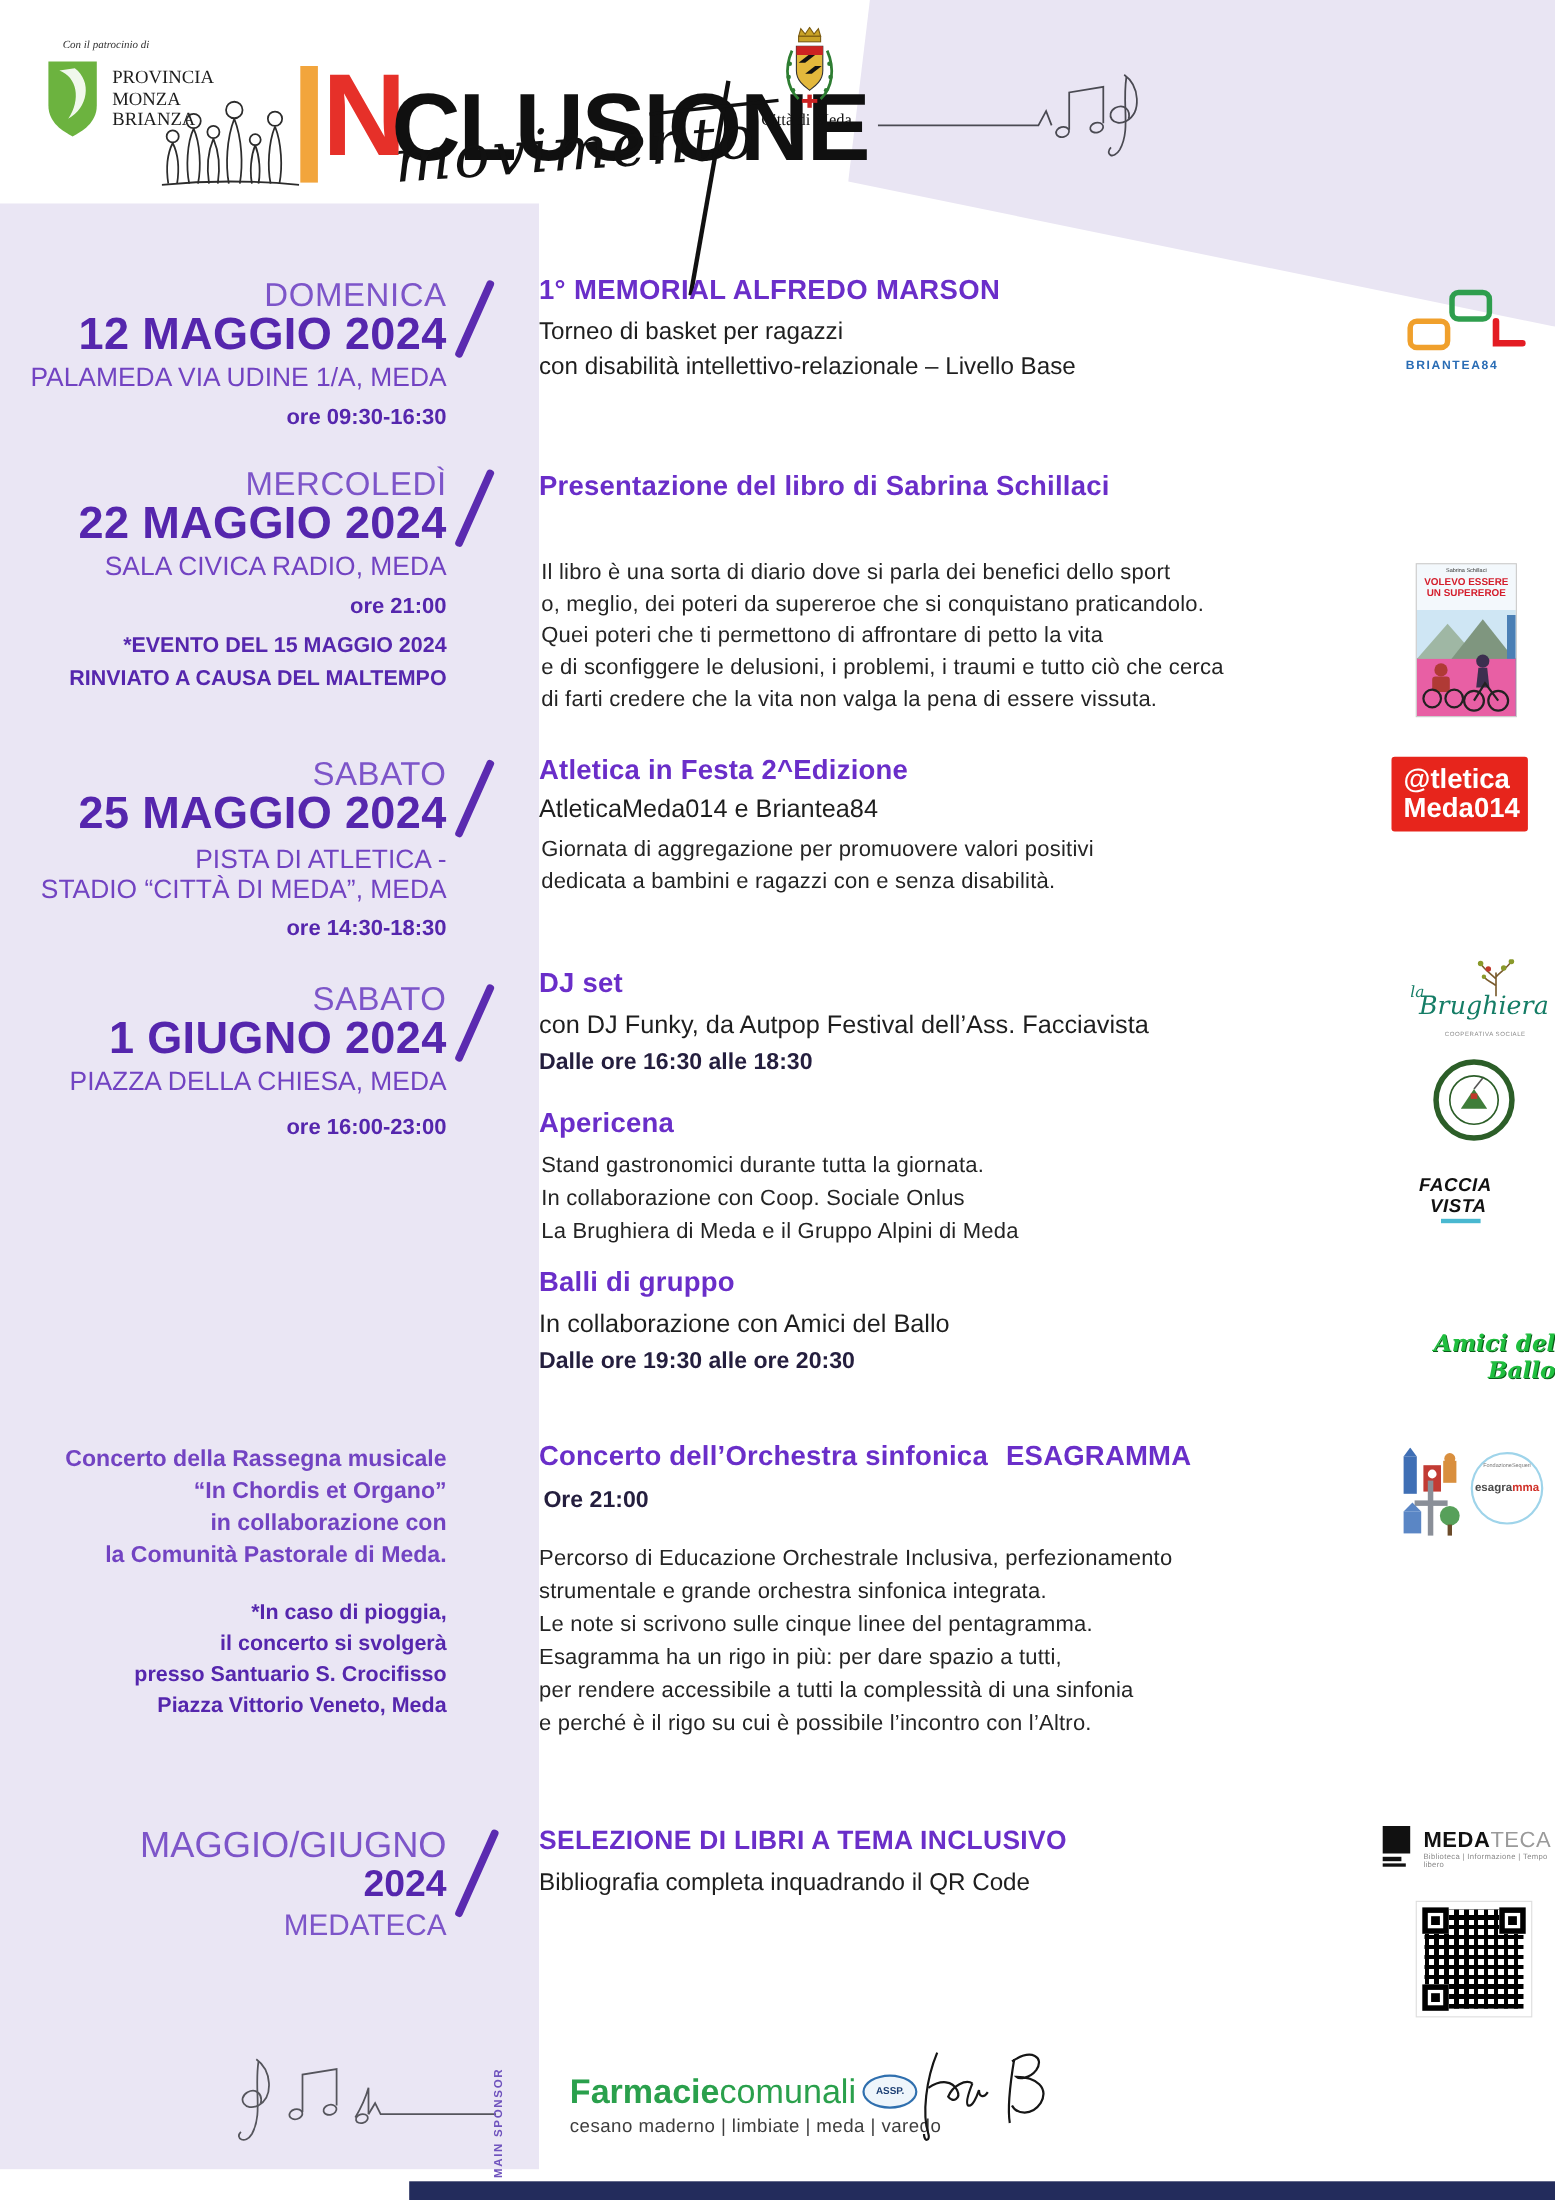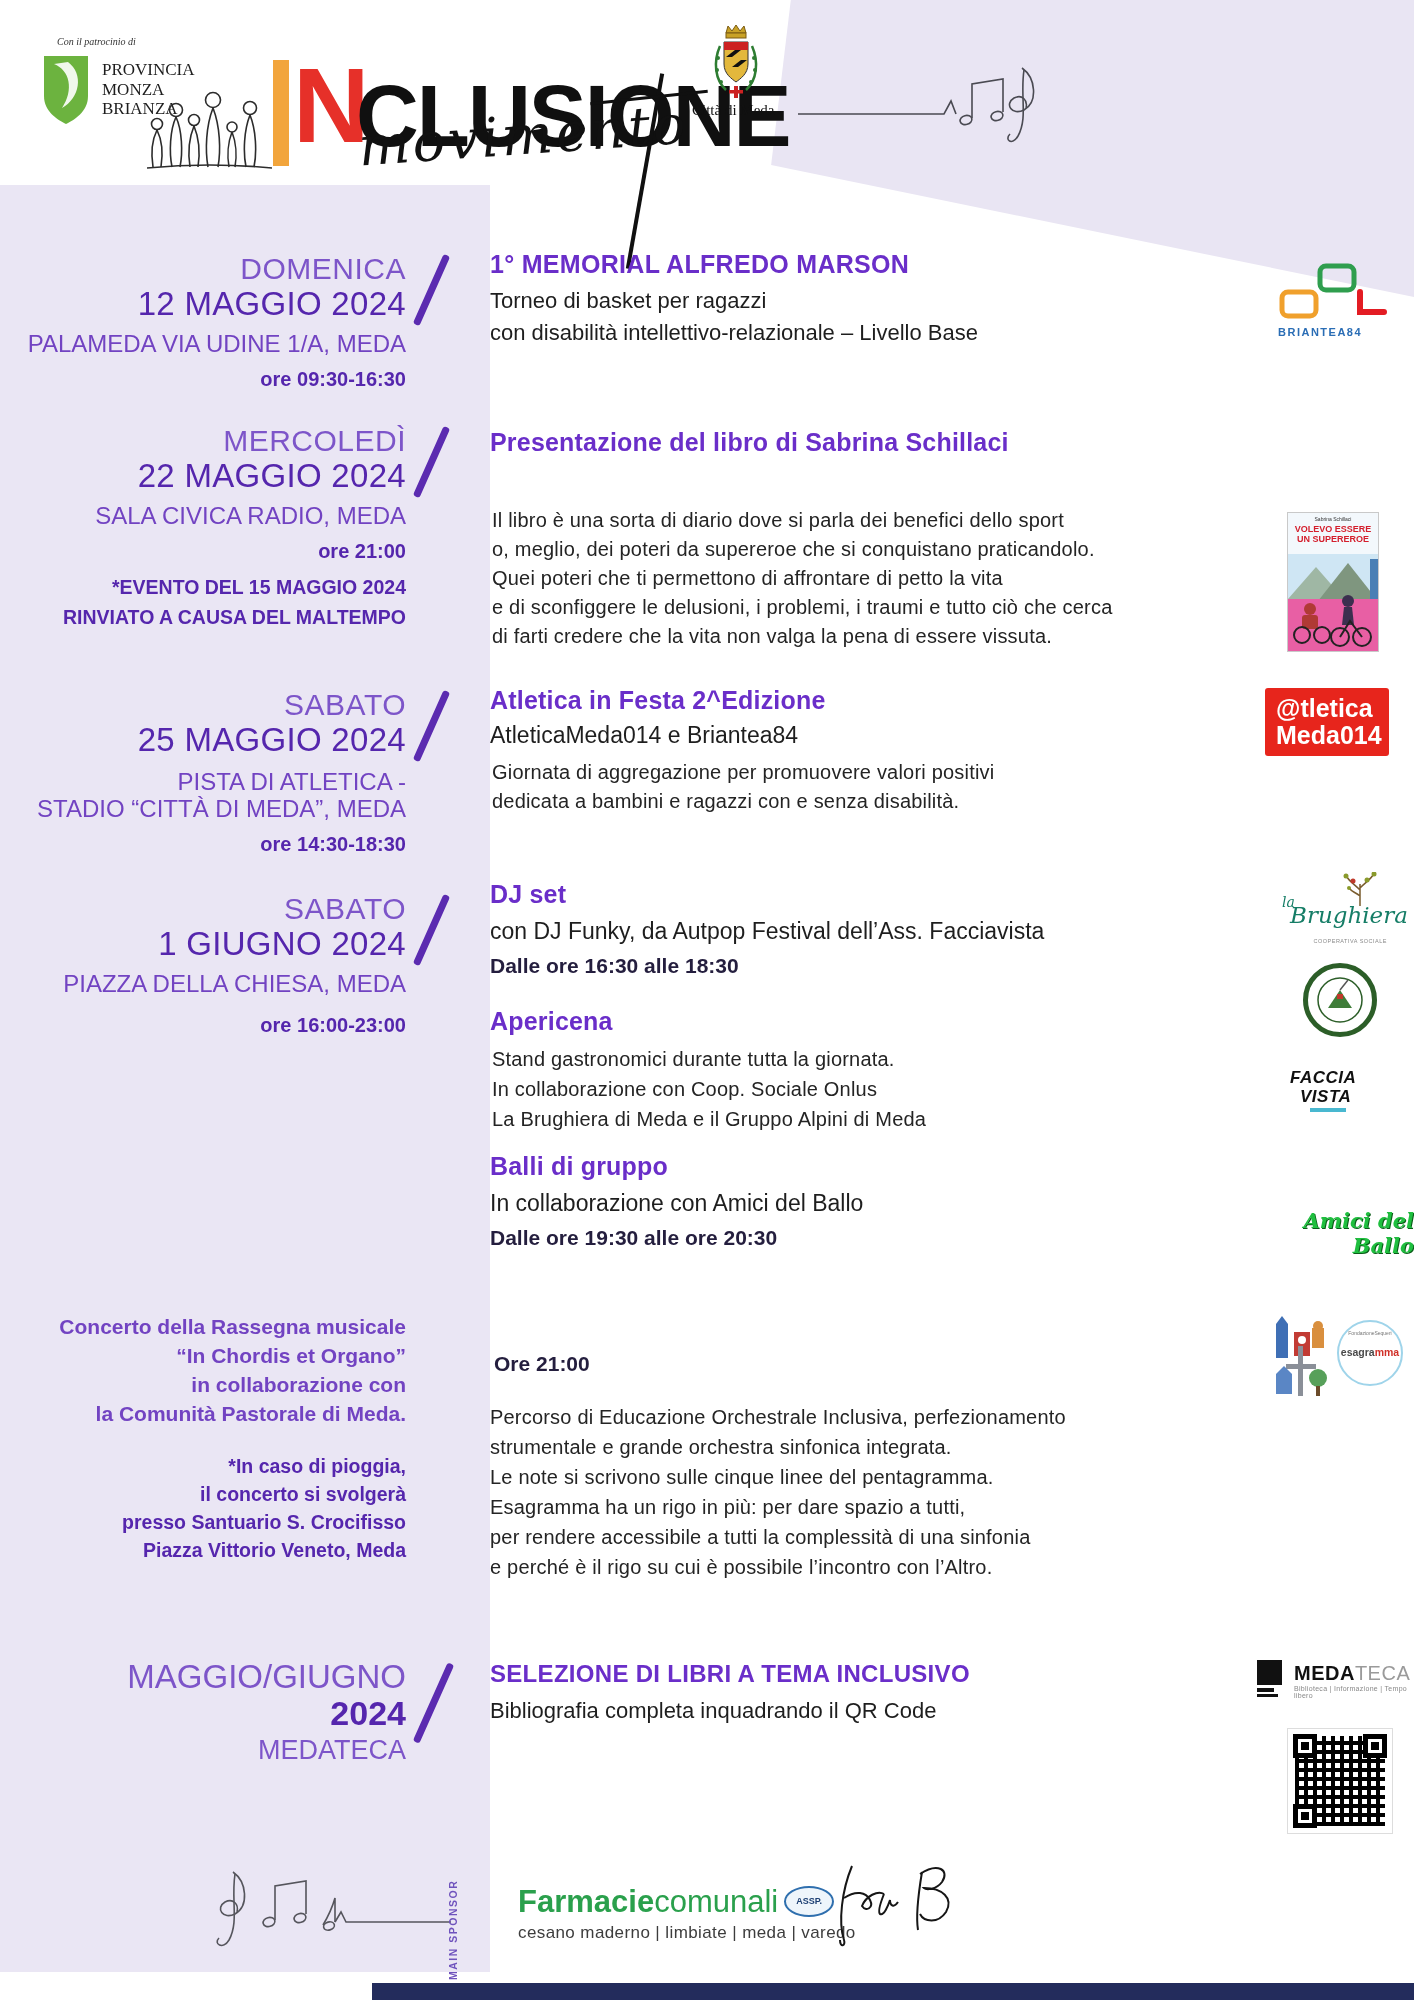--- a/index.html
+++ b/index.html
@@ -9,21 +9,21 @@
   html,body{margin:0;padding:0;background:#d8d8d8;}
   #poster{position:relative;width:1414px;height:2000px;margin:0 auto;background:#ffffff;
           overflow:hidden;font-family:"Liberation Sans","DejaVu Sans",sans-serif;color:var(--ink);}
   .abs{position:absolute;}
   
   .sidebar-bg{left:0;top:185px;width:490px;height:1787px;background:var(--lav);}
   .wedge{left:758px;top:0;width:656px;height:300px;background:#e9e5f3;
          clip-path:polygon(5% 0,100% 0,100% 99%,2% 55%);}
   .sb-block{left:0;width:406px;text-align:right;}
   .sb-day{font-size:30px;color:var(--p-light);letter-spacing:.5px;line-height:33px;}
-  .sb-date{font-size:33px;font-weight:400;color:var(--p-dark);letter-spacing:.3px;line-height:37px;}
+  .sb-date{font-size:41px;font-weight:700;color:var(--p-dark);letter-spacing:.3px;line-height:37px;}
   .sb-venue{font-size:24px;color:var(--p-mid);line-height:27px;margin-top:8px;}
   .sb-time{font-size:20px;font-weight:700;color:var(--p-dark);margin-top:10px;line-height:24px;}
   .sb-note{font-size:19.5px;font-weight:700;color:var(--p-dark);line-height:30px;padding-left:19px;}
   .sb-soft{font-size:21px;font-weight:600;color:var(--p-mid);line-height:29px;}
   .slash{position:absolute;width:7px;border-radius:3px;background:var(--slash);transform:rotate(24deg);}
   .period-range{font-size:33px;color:var(--p-light);line-height:37px;}
   .period-year{font-size:34px;font-weight:700;color:var(--p-dark);line-height:37px;}
   .period-venue{font-size:27px;color:var(--p-light);line-height:32px;margin-top:2px;}
   .main-sponsor{writing-mode:vertical-rl;transform:rotate(180deg);font-size:10.5px;
                 letter-spacing:1.5px;color:#6f53bd;font-weight:600;}
@@ -314,20 +314,24 @@
     <div class="fv-word">FACCIA</div>
     <div class="fv-word" style="margin-left:10px;">VISTA</div>
     <div style="width:36px;height:4px;background:#49b8d0;margin-left:20px;margin-top:2px;"></div>
   </div>
 
   <div class="abs sec-title" style="left:490px;top:1152px;">Balli di gruppo</div>
   <div class="abs sec-sub" style="left:490px;top:1190px;font-size:23px;">In collaborazione con Amici del Ballo</div>
   <div class="abs sec-time" style="left:490px;top:1226px;">Dalle ore 19:30 alle ore 20:30</div>
   <div class="abs amici-script" style="left:1248px;top:1208px;width:166px;text-align:right;">Amici del Ballo</div>
 
+  <div class="abs" style="left:490px;top:1310px;">
+    <span class="sec-title">Concerto dell’Orchestra sinfonica</span>
+    <span class="sec-title" style="margin-left:12px;">ESAGRAMMA</span>
+  </div>
   <div class="abs sec-time" style="left:494px;top:1352px;">Ore 21:00</div>
   <div class="abs sec-body" style="left:490px;top:1402px;line-height:30px;">
     <div>Percorso di Educazione Orchestrale Inclusiva, perfezionamento</div>
     <div>strumentale e grande orchestra sinfonica integrata.</div>
     <div>Le note si scrivono sulle cinque linee del pentagramma.</div>
     <div>Esagramma ha un rigo in più: per dare spazio a tutti,</div>
     <div>per rendere accessibile a tutti la complessità di una sinfonia</div>
     <div>e perché è il rigo su cui è possibile l’incontro con l’Altro.</div>
   </div>
 

